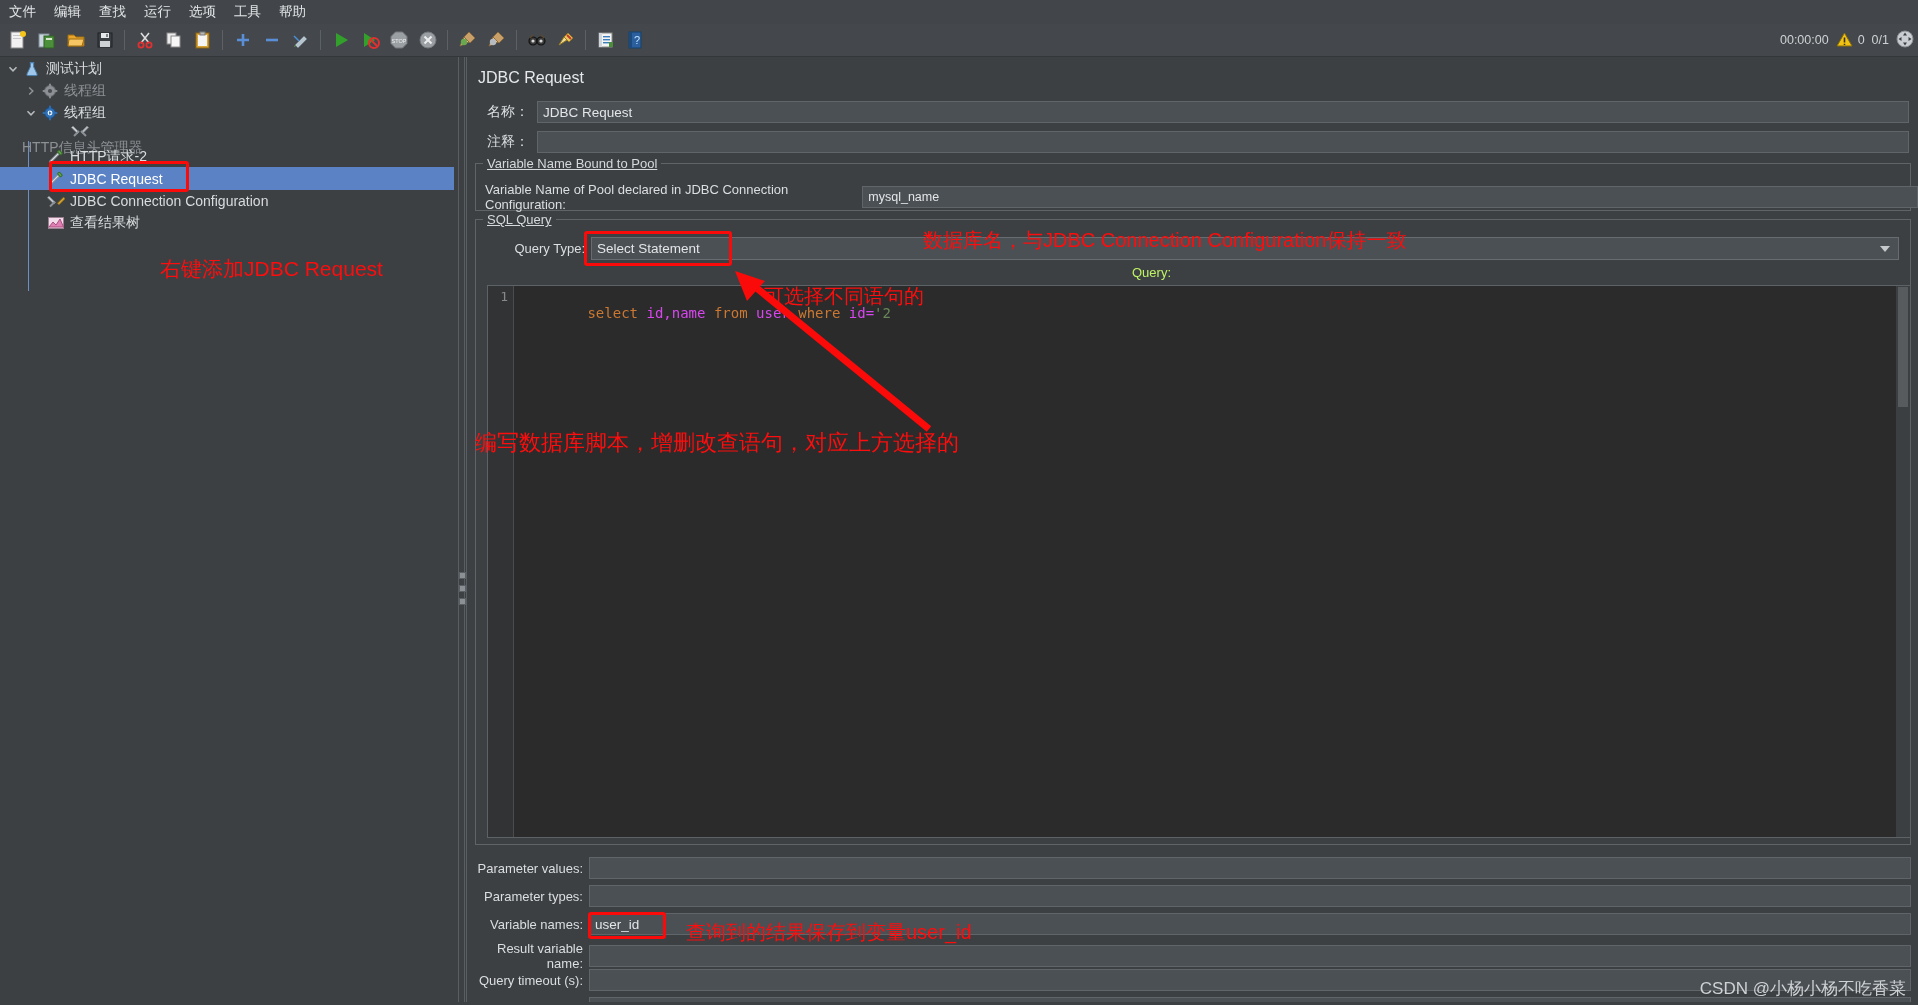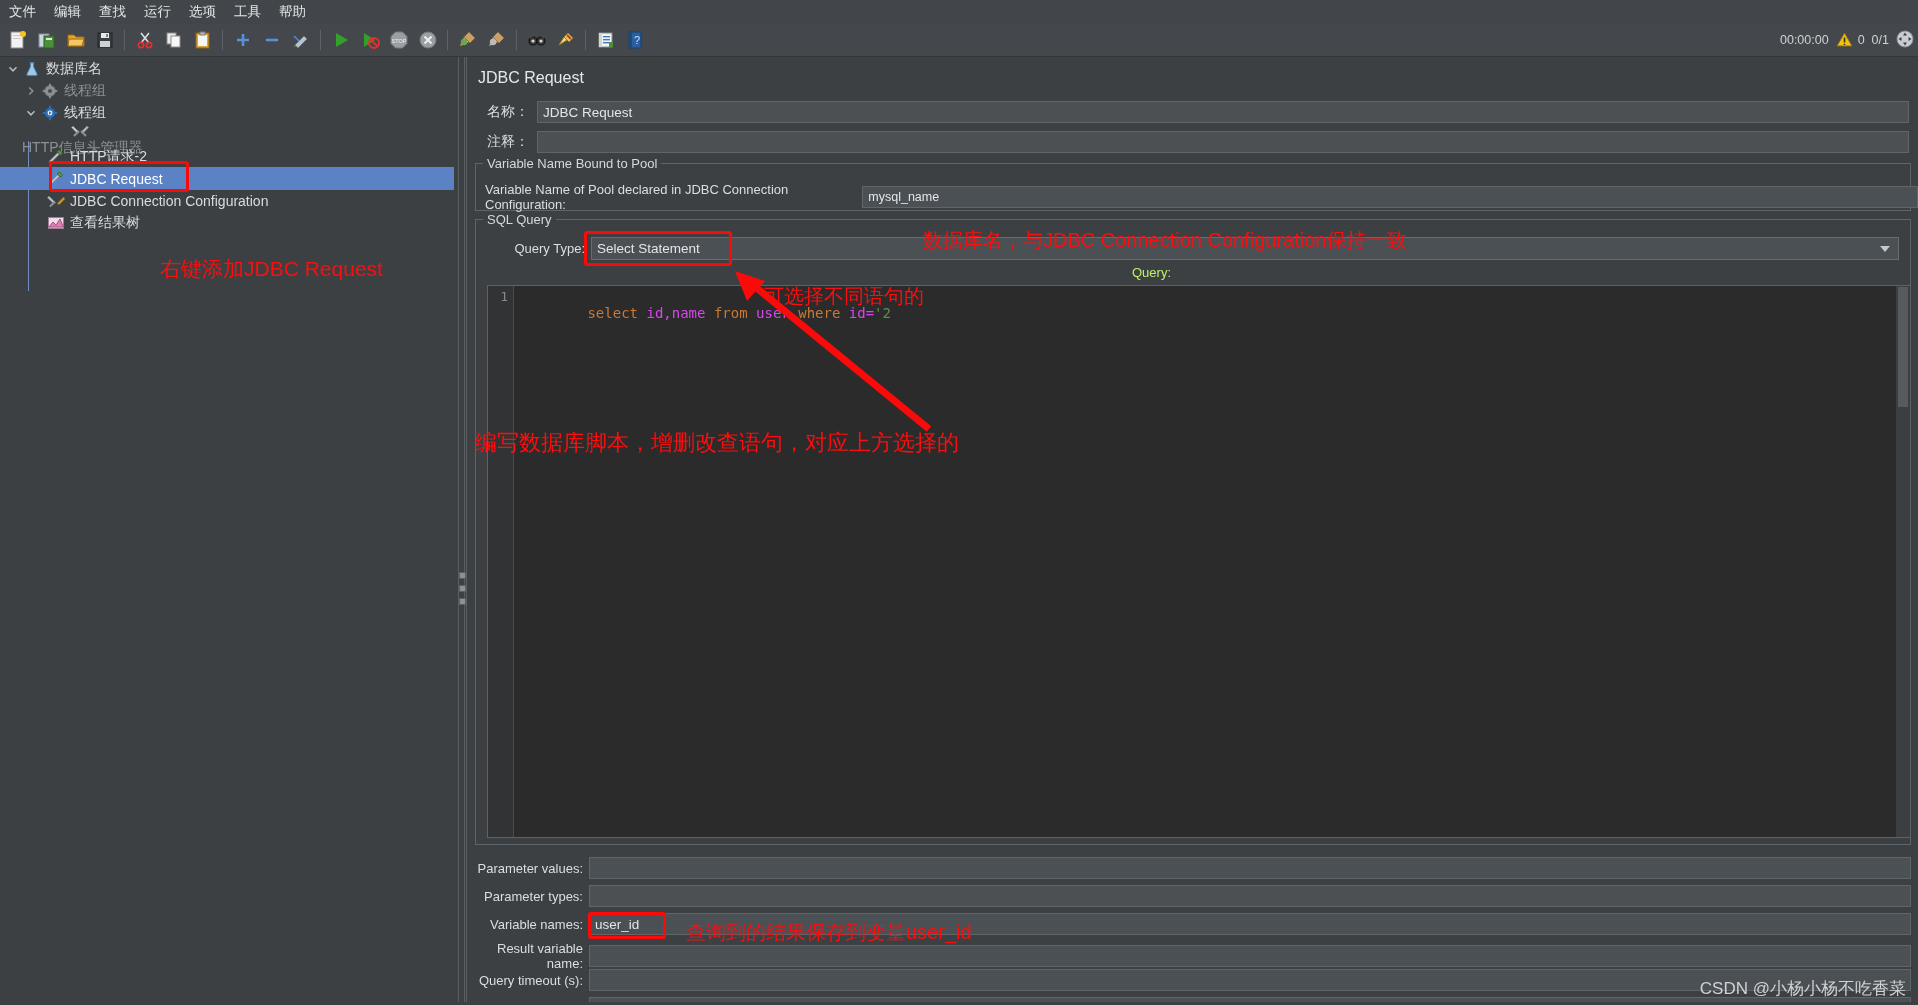--- a/index.html
+++ b/index.html
@@ -63,21 +63,21 @@
 
   .row{position:absolute;display:flex;align-items:center;}
   .rlabel{font-size:14px;color:#dcdee0;text-align:right;}
   .tfield{
     background:#4b5055;border:1px solid #606569;box-sizing:border-box;
     height:22px;display:flex;align-items:center;padding:0 5px;font-size:13.5px;color:#e3e5e7;
   }
 
   
   .group{position:absolute;border:1px solid #5f6468;box-sizing:border-box;}
-  .grouptitle{position:absolute;background:#3c4043;padding:0 4px;font-size:13px;color:#d6d8da;}
+  .grouptitle{position:absolute;background:#3c4043;padding:0 4px;font-size:13px;color:#d6d8da;text-decoration:underline;}
 
   
   .combo{
     background:#4b5055;border:1px solid #676c70;box-sizing:border-box;height:23px;
     display:flex;align-items:center;padding:0 5px;font-size:13.5px;color:#e3e5e7;position:relative;
   }
   .combo .arrow{position:absolute;right:8px;top:50%;transform:translateY(-50%);
     width:0;height:0;border-left:5px solid transparent;border-right:5px solid transparent;border-top:6px solid #c6c9cb;}
 
   
@@ -291,21 +291,21 @@
           <svg width="10" height="10" viewBox="0 0 10 10">
               <path d="M1.5 3.2L5 6.8 8.5 3.2" fill="none" stroke="#b8babc" stroke-width="1.5"></path>
             </svg>
         </span>
         <span class="ic">
           <svg width="16" height="16" viewBox="0 0 16 16">
               <path d="M6.4 1.5h3.2v4.3l3.4 7.1a1.2 1.2 0 01-1.1 1.7H4.1a1.2 1.2 0 01-1.1-1.7l3.4-7.1z" fill="#9fc7ec" stroke="#4a7fae"></path>
               <rect x="5.8" y="1" width="4.4" height="1.3" fill="#4a7fae"></rect>
             </svg>
         </span>
-        <span class="lbl">数据库名</span>
+        <span class="lbl">测试计划</span>
       </div>
 
       <div class="node dim" style="left:0px;top:22px;padding-left:22px;">
         <span class="tw">
           <svg width="10" height="10" viewBox="0 0 10 10">
               <path d="M3.2 1.5L6.8 5 3.2 8.5" fill="none" stroke="#909396" stroke-width="1.5"></path>
             </svg>
         </span>
         <span class="ic">
           <svg width="16" height="16" viewBox="0 0 16 16">

